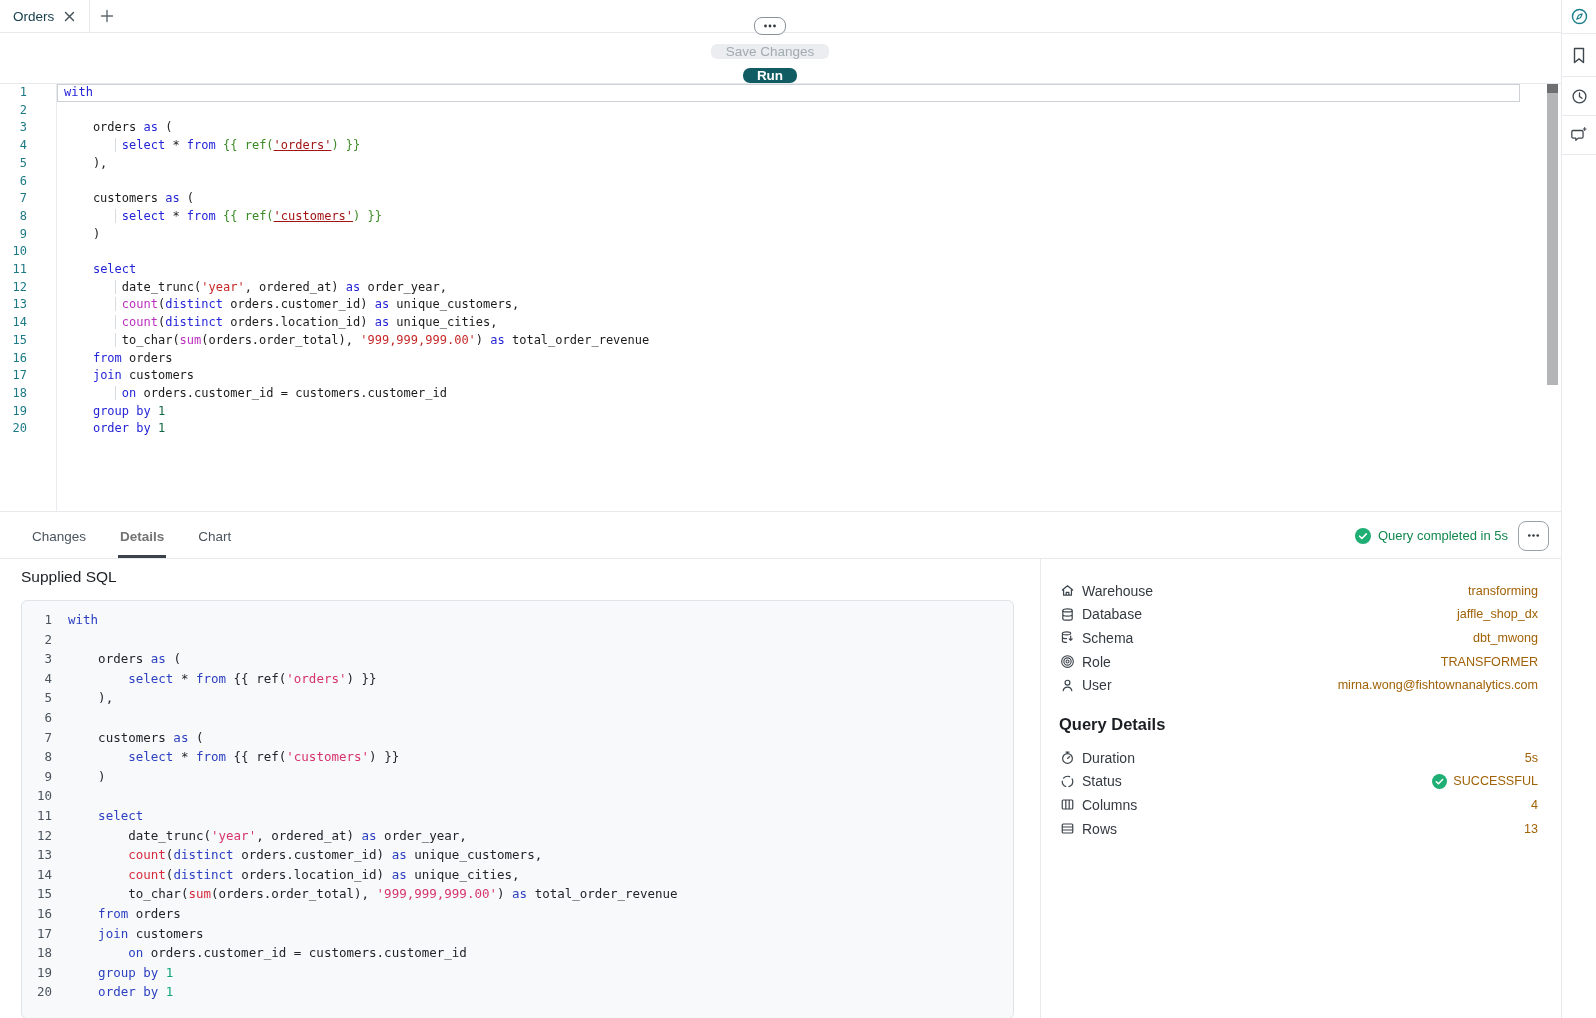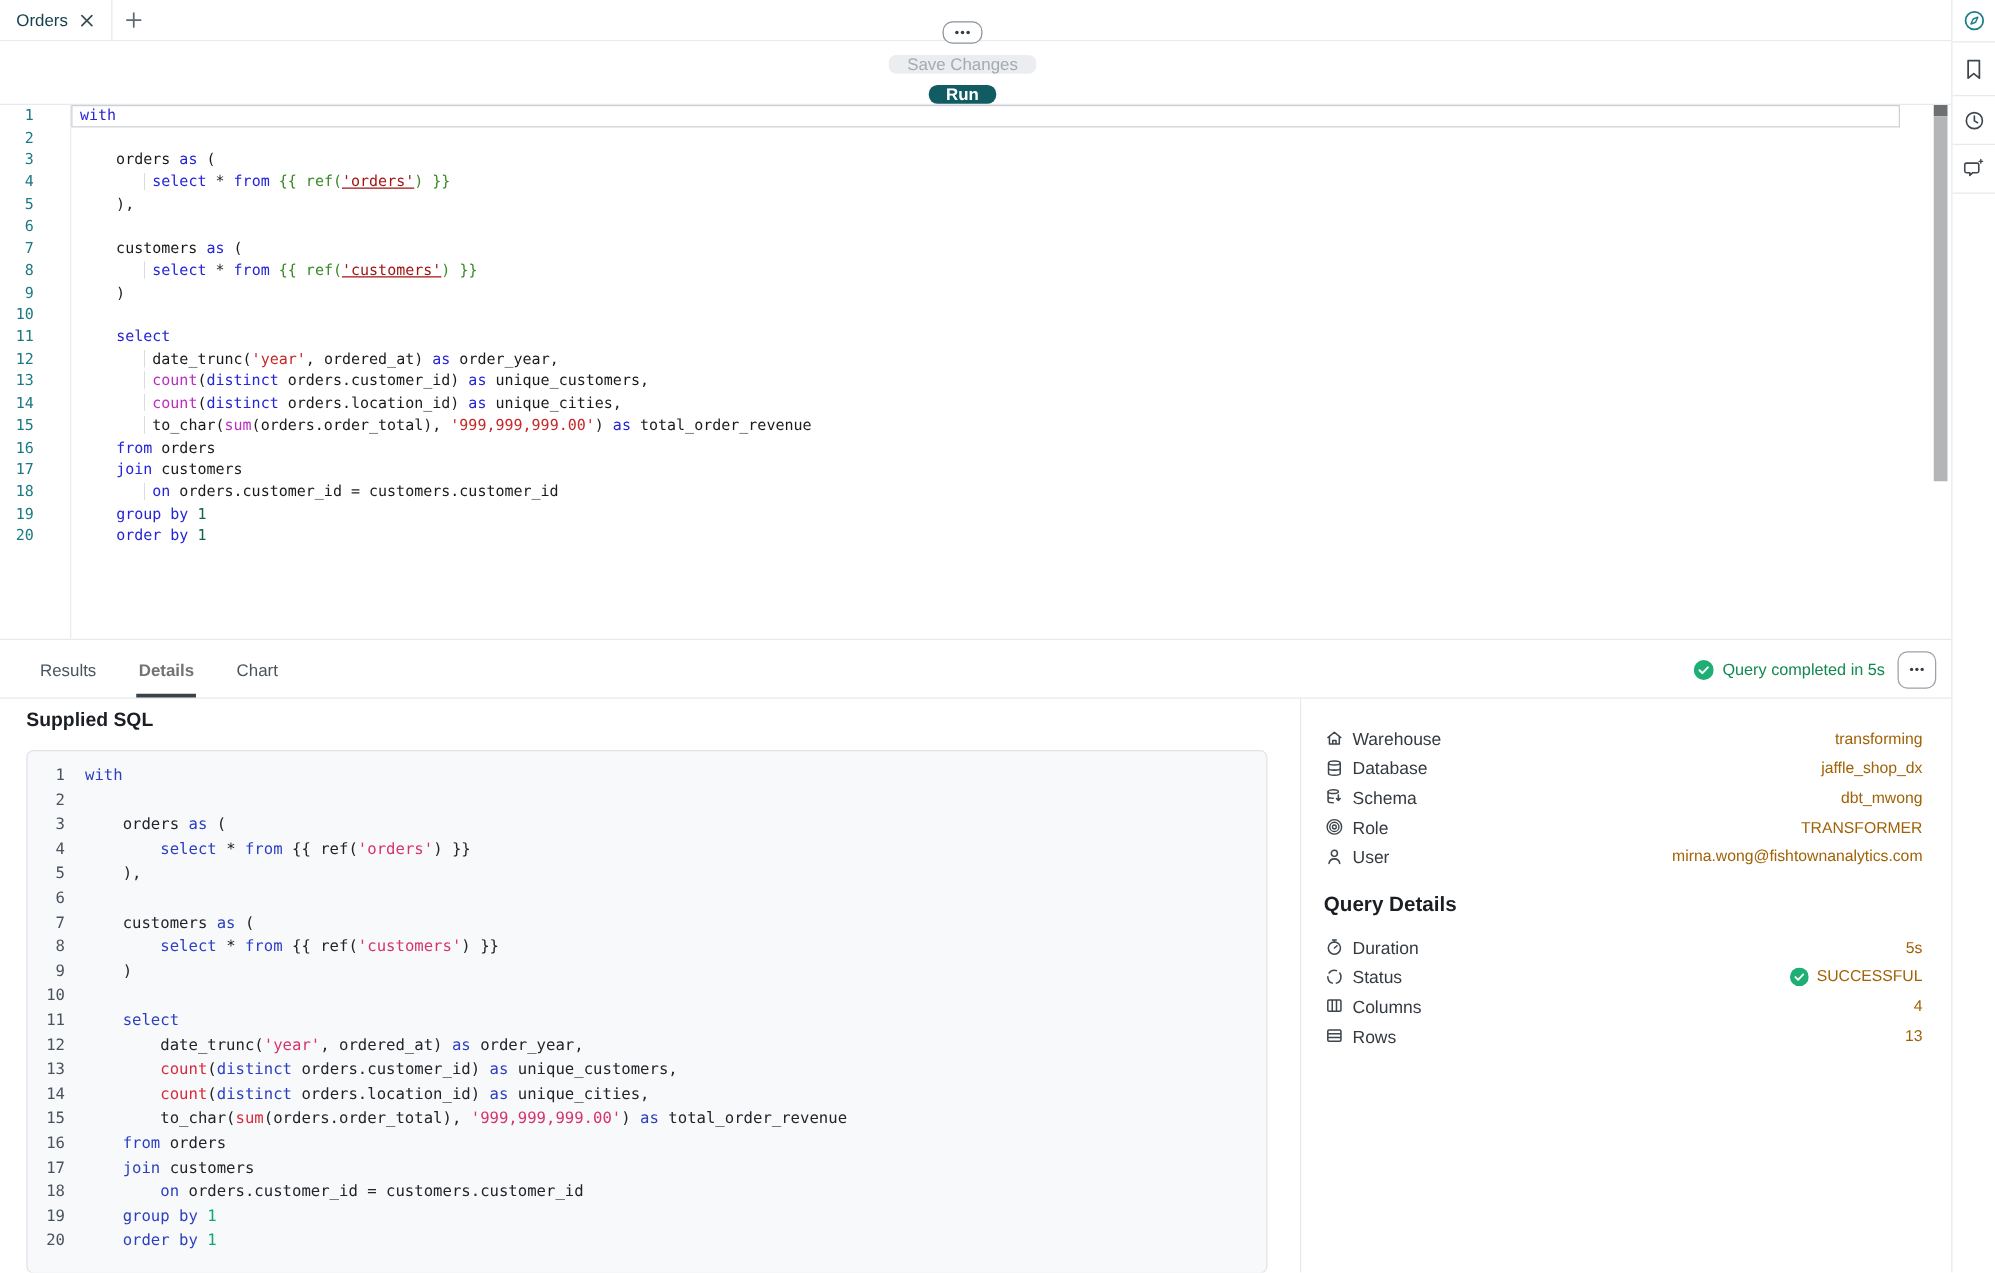--- a/index.html
+++ b/index.html
@@ -51,21 +51,21 @@
   .bottom{position:absolute;top:511px;left:0;right:0;bottom:0;border-top:1px solid var(--border);background:#fff;}
   .res-tabs{position:relative;height:47px;border-bottom:1px solid var(--border);display:flex;align-items:stretch;padding-left:30px;}
   .res-tab{display:flex;align-items:center;margin-right:30px;padding:2px 2px 0 2px;font-size:13.5px;color:#4a545e;cursor:pointer;}
   .res-tab.active{color:#737373;font-weight:bold;box-shadow:inset 0 -3px 0 #3b424a;}
   .status-cluster{position:absolute;right:12px;top:0;height:47px;display:flex;align-items:center;gap:10px;}
   .status-ok{display:flex;align-items:center;gap:7px;color:var(--success-text);font-size:13px;}
   .btn-more-sm{width:31px;height:30px;border:1px solid #9aa1a9;border-radius:8px;background:#fff;display:flex;align-items:center;justify-content:center;color:#343a40;cursor:pointer;}
 
   .bottom-content{position:absolute;top:47px;left:0;right:0;bottom:0;display:flex;}
   .left-pane{width:1040px;padding:9px 0 0 21px;}
-  .sql-title{font-size:15.5px;font-weight:bold;color:#1b1f24;margin-bottom:14px;}
+  .sql-title{font-size:15.5px;font-weight:normal;color:#1b1f24;margin-bottom:14px;}
   .sql-box{width:993px;height:419px;background:#f8f9fb;border:1px solid #dfe3e8;border-radius:6px;padding-top:9px;overflow:hidden;}
   .sqlbox-code .cl{line-height:19.6px;font-family:"DejaVu Sans Mono",monospace;font-size:12.5px;}
   .sqlbox-code .ln{flex:0 0 30px;text-align:right;color:#4b535c;}
   .sqlbox-code .lc{flex:1;white-space:pre;padding-left:16px;color:#212529;}
   .sqlbox-code .tk-k{color:#2b3fc0;}
   .sqlbox-code .tk-f{color:#d62b3d;}
   .sqlbox-code .tk-s{color:#d6336c;}
   .sqlbox-code .tk-n{color:#0ca678;}
 
   .right-pane{flex:1;border-left:1px solid var(--border);padding:20px 23px 0 18px;}
@@ -208,21 +208,21 @@
           </div>
         </div>
     </div>
     <div class="vscroll">
       <div class="vthumb-cap"></div>
       <div class="vthumb"></div>
     </div>
 
     <div class="bottom">
       <div class="res-tabs">
-        <div class="res-tab">Results</div>
+        <div class="res-tab">Changes</div>
         <div class="res-tab active">Details</div>
         <div class="res-tab">Chart</div>
         <div class="status-cluster">
           <div class="status-ok">
             <span class="okcircle" style="color:var(--success-green)">
               <svg width="16" height="16" viewBox="0 0 16 16">
                   <circle cx="8" cy="8" r="8" fill="currentColor"></circle>
                   <path d="M4.6 8.2l2.3 2.3 4.4-4.6" stroke="#fff" stroke-width="1.6" fill="none" stroke-linecap="round" stroke-linejoin="round"></path>
                 </svg>
             </span>

